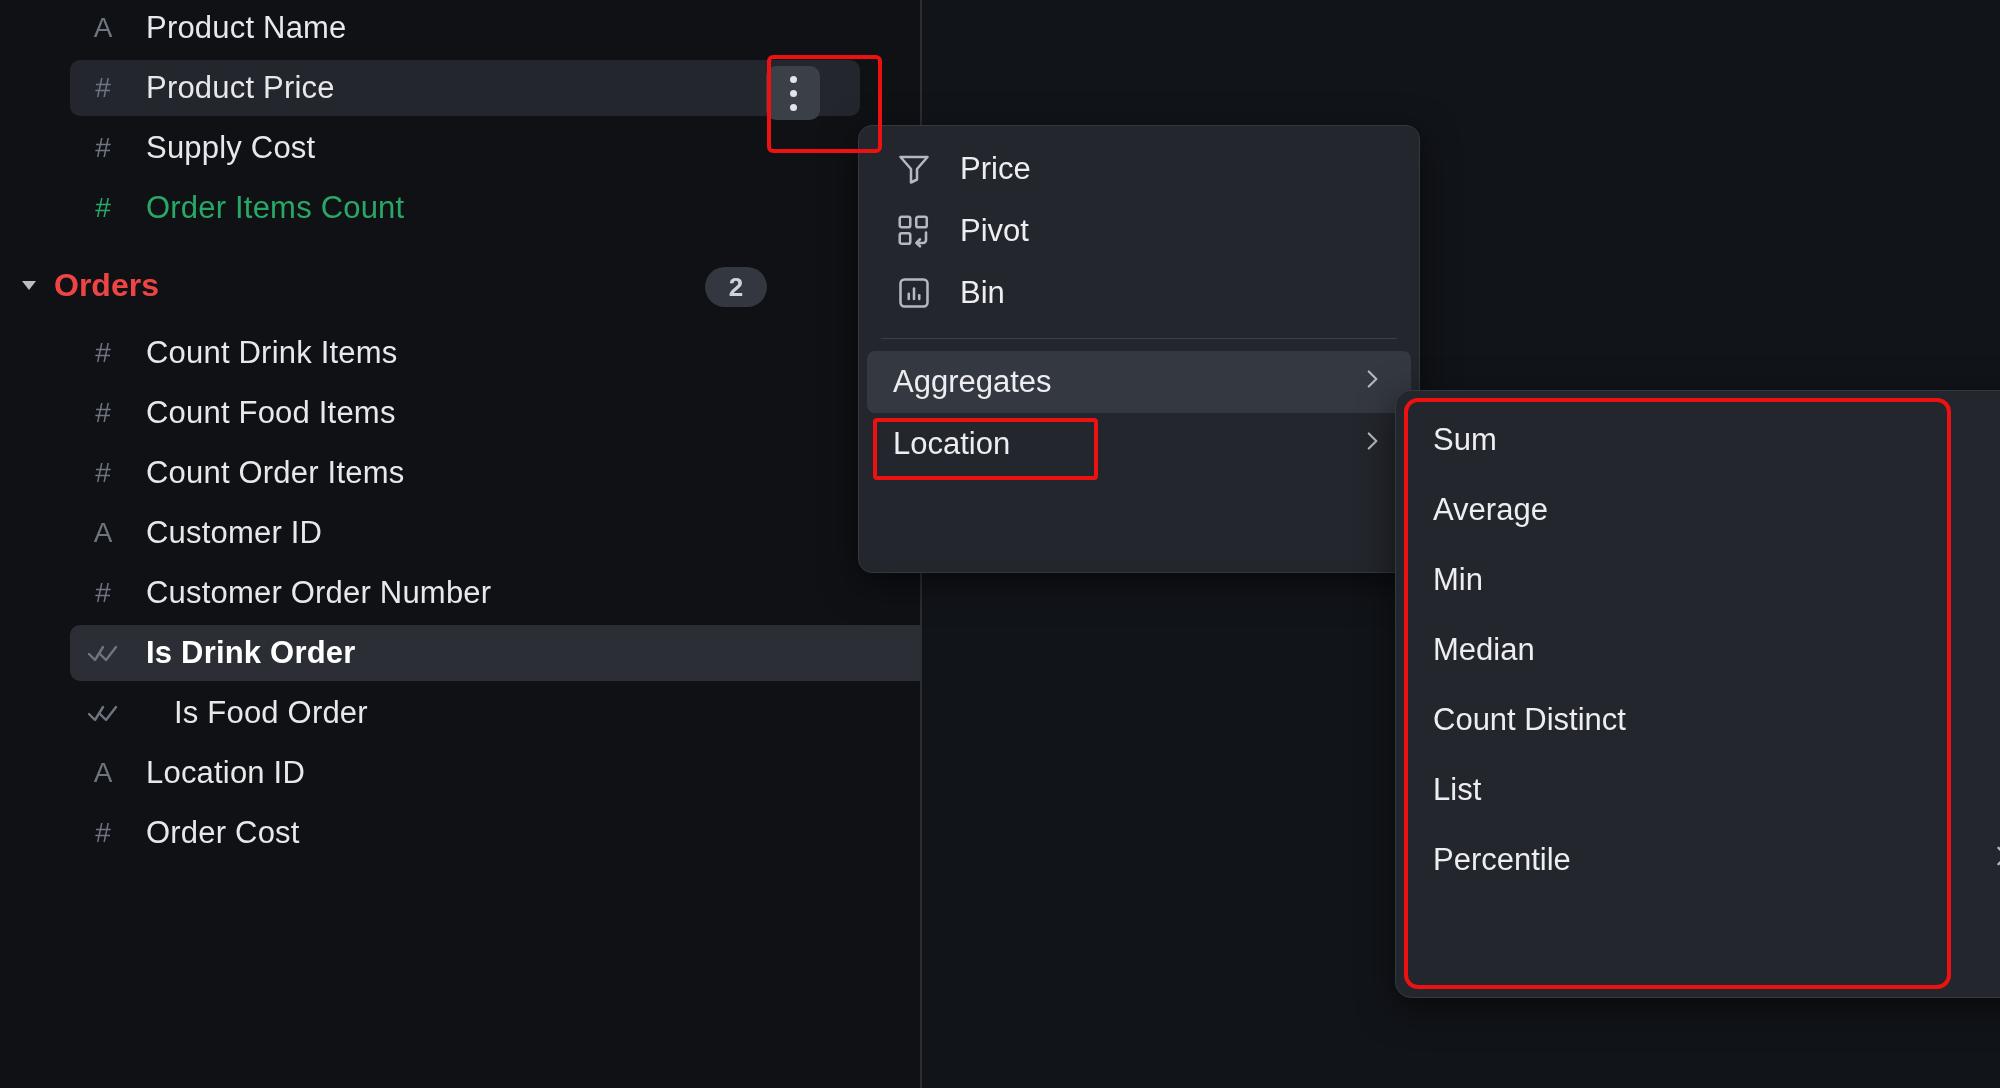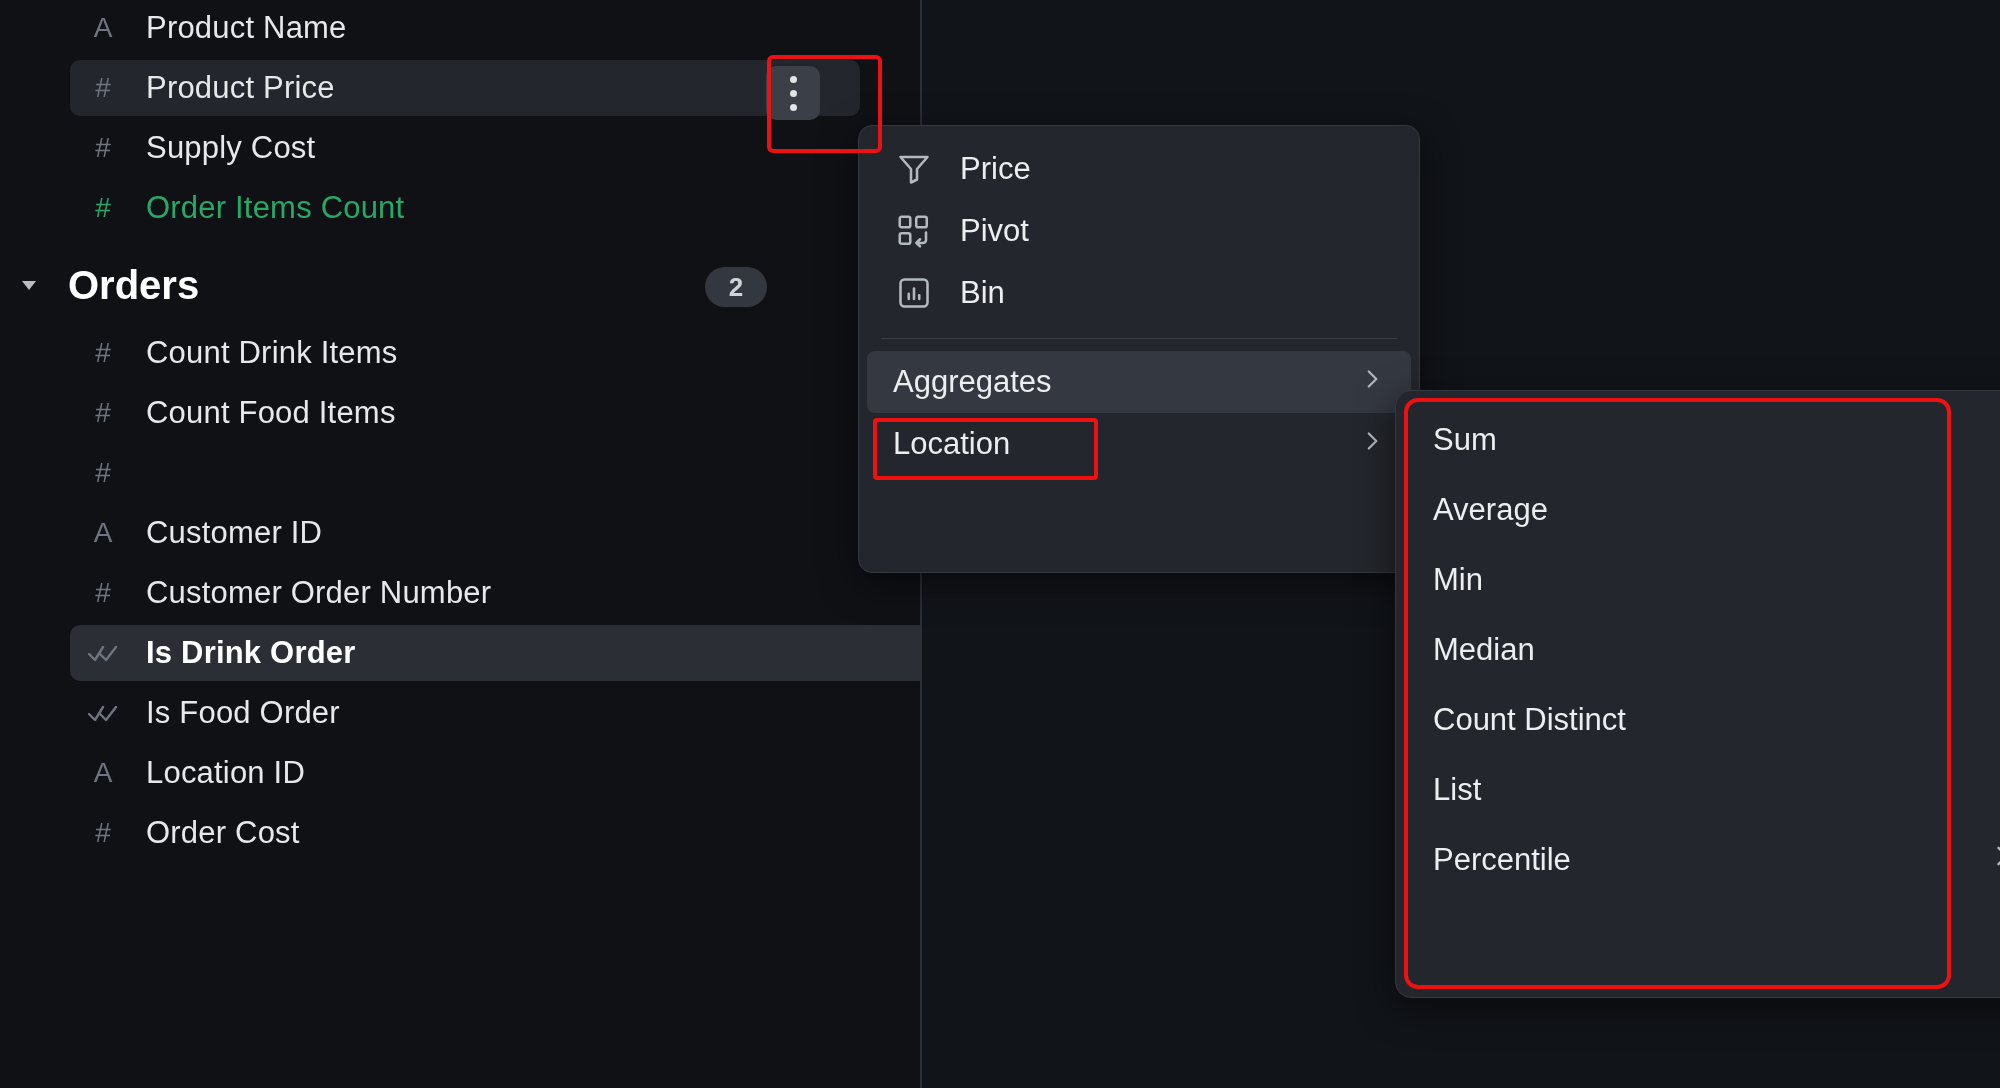--- a/index.html
+++ b/index.html
@@ -63,22 +63,22 @@
     position: absolute;
     left: 0; width: 790px; height: 56px;
     display: flex; align-items: center;
   }
   .caret {
     margin-left: 18px; width: 22px; height: 22px;
     display: flex; align-items: center; justify-content: center;
     color: #b9bec5;
   }
   .group-title {
-    margin-left: 28px;
-    font-size: 40px; font-weight: bold; color: #ffffff;
+    margin-left: 14px;
+    font-size: 32px; font-weight: bold; color: #ef4444;
   }
   .count-pill {
     position: absolute; left: 705px; top: 10px;
     min-width: 62px; height: 40px;
     background: #33373f; border-radius: 20px;
     display: flex; align-items: center; justify-content: center;
     color: #cfd3d8; font-size: 26px; font-weight: bold;
   }
 
   
@@ -218,20 +218,21 @@
       <span class="flabel">Count Drink Items</span>
     </div>
 
     <div class="field-row" style="top:385px;">
       <span class="ficon">#</span>
       <span class="flabel">Count Food Items</span>
     </div>
 
     <div class="field-row" style="top:445px;">
       <span class="ficon">#</span>
+      <span class="flabel">Count Order Items</span>
     </div>
 
     <div class="field-row" style="top:505px;">
       <span class="ficon">A</span>
       <span class="flabel">Customer ID</span>
     </div>
 
     <div class="field-row" style="top:565px;">
       <span class="ficon">#</span>
       <span class="flabel">Customer Order Number</span>
@@ -240,21 +241,21 @@
     <div class="field-row sel-strong" style="top:625px;">
       <span class="ficon">
         <svg width="30" height="20" viewBox="0 0 30 20">
           <polyline points="1,11 7,17 15,4" fill="none" stroke="currentColor" stroke-width="2.4" stroke-linecap="round" stroke-linejoin="round"></polyline>
           <polyline points="12,11 18,17 28,4" fill="none" stroke="currentColor" stroke-width="2.4" stroke-linecap="round" stroke-linejoin="round"></polyline>
         </svg>
       </span>
       <span class="flabel bold">Is Drink Order</span>
     </div>
 
-    <div class="field-row" style="top:685px;">
+    <div class="field-row" style="top:685px;gap:28px;">
       <span class="ficon">
         <svg width="30" height="20" viewBox="0 0 30 20">
           <polyline points="1,11 7,17 15,4" fill="none" stroke="currentColor" stroke-width="2.4" stroke-linecap="round" stroke-linejoin="round"></polyline>
           <polyline points="12,11 18,17 28,4" fill="none" stroke="currentColor" stroke-width="2.4" stroke-linecap="round" stroke-linejoin="round"></polyline>
         </svg>
       </span>
       <span class="flabel">Is Food Order</span>
     </div>
 
     <div class="field-row" style="top:745px;">

